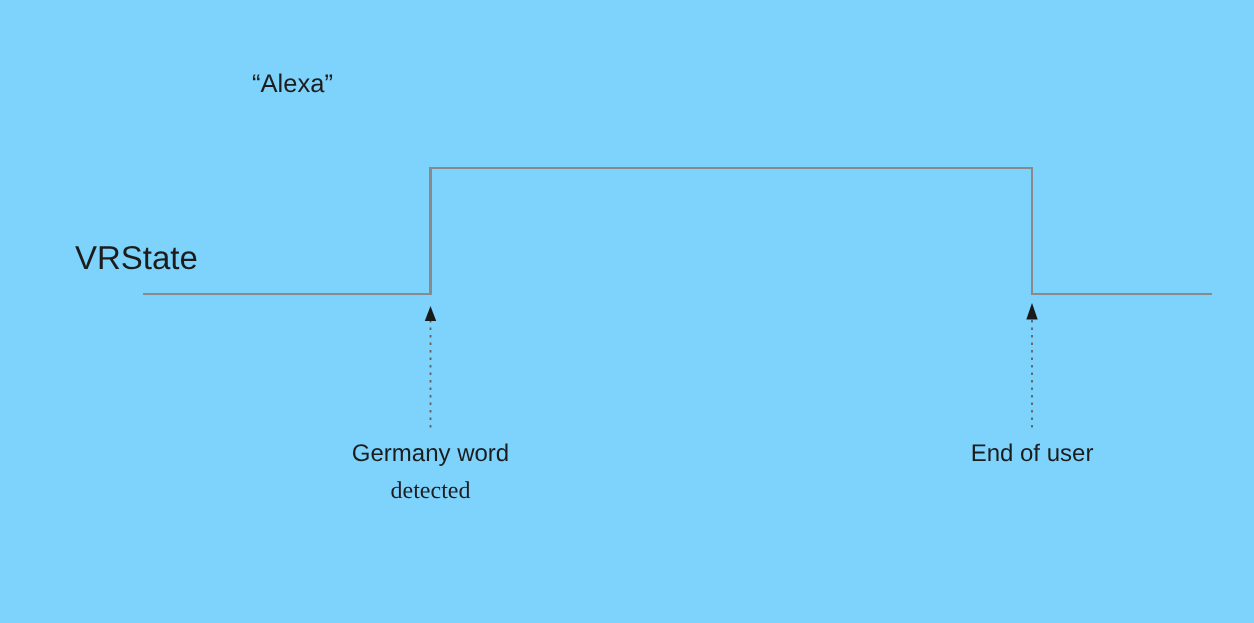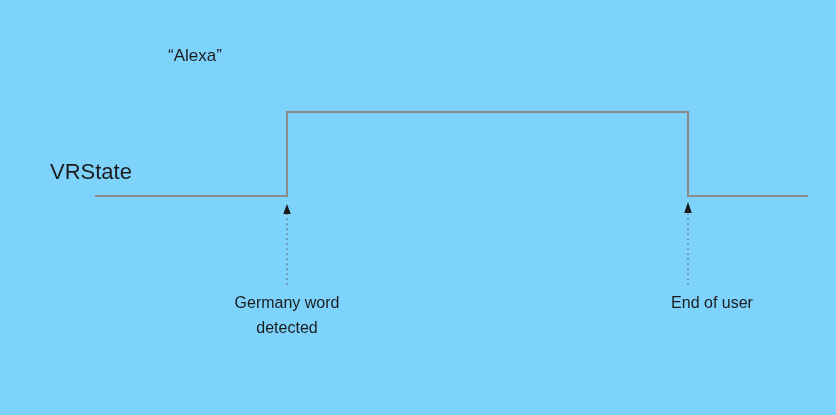--- a/index.html
+++ b/index.html
@@ -55,22 +55,22 @@
   .event-caption {
     position: absolute;
     color: #1c1c1c;
     font-size: 16px;
     line-height: 25px;
     text-align: center;
     white-space: nowrap;
     transform: translateX(-50%);
   }
   #caption-trigger { left: 287px; top: 290px; }
-  #caption-end     { left: 688px; top: 290px; margin-left: 24px; }
-  .event-caption .line2 { display: block; }
+  #caption-end     { left: 688px; top: 290px; }
+  .event-caption .line2 { display: block; font-family: Liberation Serif, serif; }
 </style>
 </head>
 <body>
 
 <div id="canvas">
 
   <div class="utterance" id="utt-trigger">“Alexa”</div>
 
 
   <div id="signal-name">VRState</div>

